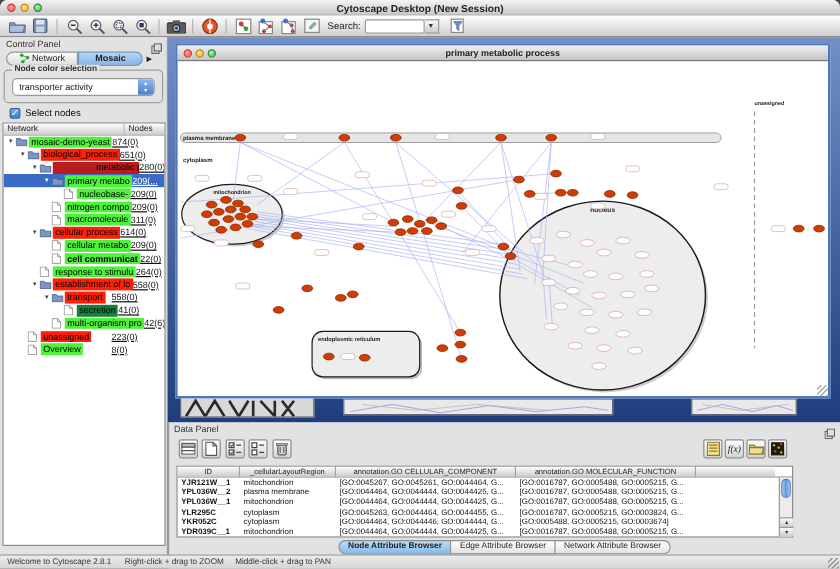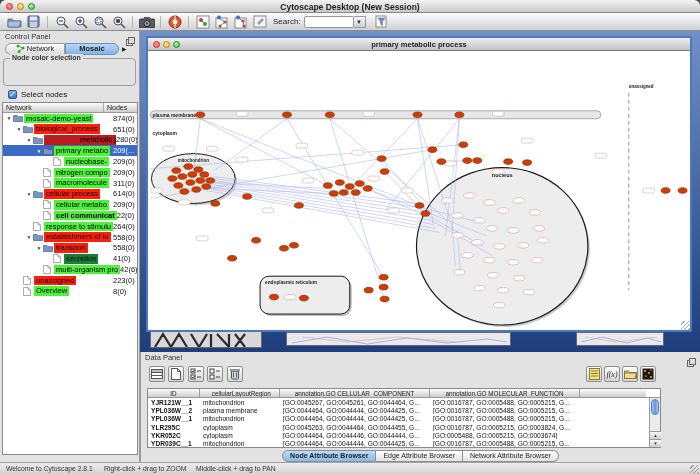--- a/index.html
+++ b/index.html
@@ -44,21 +44,21 @@
   .treehead{display:flex;height:10px;border-bottom:1px solid #999;}
   .treehead span{background:linear-gradient(#fdfdfd,#cfcfcf);font-size:7px;color:#222;padding-left:3px;border-right:1px solid #aaa;line-height:10px;}
   .treehead .th1{width:101px;}
   .treehead .th2{flex:1;border-right:none;}
   .trow{display:flex;align-items:center;height:10.8px;cursor:pointer;}
   .trow.sel{background:#3a6bc6;}
   .trow .exp{width:8px;font-size:5px;color:#444;text-align:center;flex:none;}
   .trow.sel .exp{color:#fff;}
   .trow .ticon{width:11px;flex:none;display:flex;align-items:center;}
   .trow .tlab{font-size:7.5px;color:#000;padding:0 2px;white-space:nowrap;overflow:hidden;line-height:9.5px;flex:none;max-width:72px;}
-  .trow .tcount{font-size:7.5px;color:#111;margin-left:auto;width:24px;flex:none;}
+  .trow .tcount{font-size:7.5px;color:#111;margin-left:auto;width:44px;flex:none;text-decoration:underline;}
   .trow.sel .tcount{color:#fff;}
 
   
   .desktop{position:absolute;left:140px;top:31px;width:560px;height:321px;background:linear-gradient(#7290c6,#1d3d7c);overflow:hidden;}
   .netwin{position:absolute;left:6px;top:5px;width:546px;height:296px;border:2px solid #4d78bd;background:#fff;}
   .nw-title{position:relative;height:13px;background:linear-gradient(#efefef,#c4c4c4);border-bottom:1px solid #777;}
   .nw-title .tl{top:3px;}
   .nw-title .tt{position:absolute;left:0;right:0;top:2px;text-align:center;font-size:7.5px;font-weight:bold;color:#222;}
   #graph{display:block;width:542px;height:280px;cursor:crosshair;}
   .grip{position:absolute;right:0;bottom:0;width:9px;height:9px;background:
@@ -234,20 +234,24 @@
           </svg>
         <span>Network</span>
       </div>
       <div class="cptab sel">
         <span>Mosaic</span>
       </div>
       <div class="cptab-arrow">▶</div>
     </div>
     <div class="grp">
       <span class="grp-label">Node color selection</span>
+      <div class="popup">
+        <span class="val">transporter activity</span>
+        <span class="cap">▲<br>▼</span>
+      </div>
     </div>
     <label class="chk">
       <span class="box">✓</span>
       <span class="lab">Select nodes</span>
     </label>
     <div class="treewrap">
       <div class="treehead">
         <span class="th1">Network</span>
         <span class="th2">Nodes</span>
       </div>

